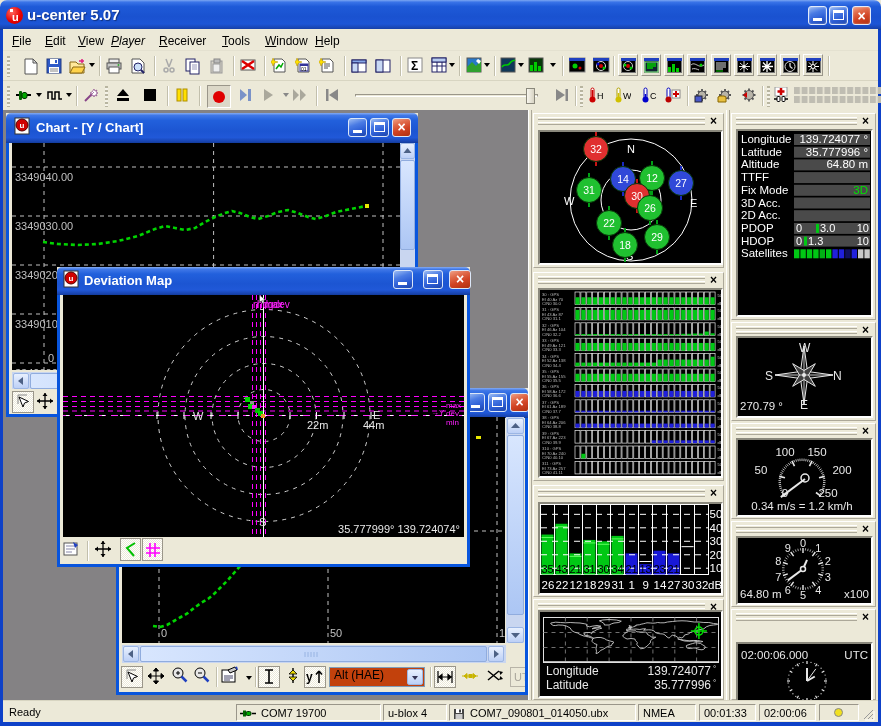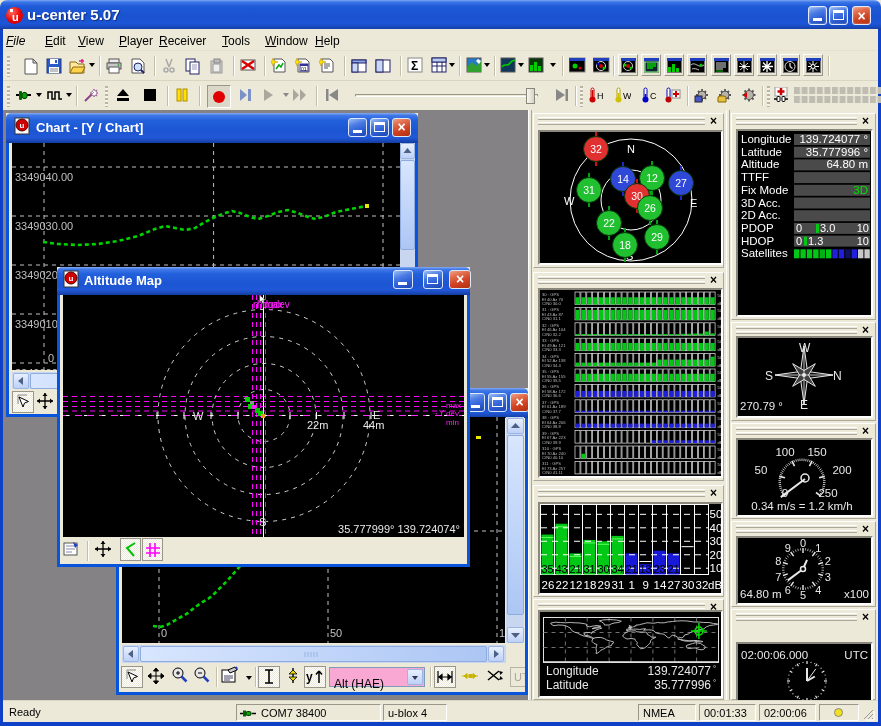--- a/index.html
+++ b/index.html
@@ -64,24 +64,24 @@
 <div class="abs" style="left:10px;top:9px;width:3px;height:3px;background:#fff;"></div>
 <div class="abs" style="left:27px;top:6px;color:#fff;font-size:15px;font-weight:bold;text-shadow:1px 1px 1px #10307E;">u-center 5.07</div>
 <div class="abs capbtn" style="left:808px;top:6px;">
     <div style="position:absolute;left:4px;bottom:3px;width:9px;height:3px;background:#fff;"></div>
   </div>
 <div class="abs capbtn" style="left:829px;top:6px;">
     <div style="position:absolute;left:3px;top:3px;width:11px;height:10px;border:1px solid #fff;border-top-width:3px;"></div>
   </div>
 <div class="abs capbtn close" style="left:852px;top:6px;font-size:14px;line-height:18px;">×</div>
 <div id="menubar" class="abs">
-  <span class="mitem" style="left:3px;font-style:italic;"><u>F</u>ile</span>
+  <span class="mitem" style="left:9px;"><u>F</u>ile</span>
   <span class="mitem" style="left:42px;"><u>E</u>dit</span>
   <span class="mitem" style="left:75px;"><u>V</u>iew</span>
-  <span class="mitem" style="left:116px;"><u>P</u>layer</span>
+  <span class="mitem" style="left:108px;font-style:italic;"><u>P</u>layer</span>
   <span class="mitem" style="left:156px;"><u>R</u>eceiver</span>
   <span class="mitem" style="left:219px;"><u>T</u>ools</span>
   <span class="mitem" style="left:262px;"><u>W</u>indow</span>
   <span class="mitem" style="left:312px;"><u>H</u>elp</span>
 </div>
 <div id="toolbar1" class="abs">
  <div class="grip" style="left:4px;top:4px;height:21px;"></div>
  <svg class="ti" style="left:19px;top:6px;">
       <path d="M3 1h8l4 4v11h-12z" fill="#fff" stroke="#555"></path>
       <path d="M11 1l4 4h-4z" fill="#ddd" stroke="#555"></path>
@@ -544,21 +544,21 @@
               <path d="M10 3v13M6 3h8M6 16h8" stroke="#000" stroke-width="1.6"></path>
             </svg></div>
     <div class="ctoolbtn" style="left:164px;top:2px;"><svg width="20" height="20">
               <path d="M10 2v15" stroke="#000" stroke-width="1.4"></path>
               <path d="M10 4l-4 4h8zM10 15l-4-4h8z" fill="#E8D800" stroke="#000" stroke-width=".8"></path>
             </svg></div>
     <div class="ctoolbtn press" style="left:185px;top:2px;"><svg width="21" height="20">
               <text x="1" y="14" font-size="12" font-weight="bold" fill="#000">y</text>
               <path d="M14 16V4M14 4l-3 3.5M14 4l3 3.5" stroke="#000" stroke-width="1.5" fill="none"></path>
             </svg></div>
-    <div class="abs" style="left:210px;top:3px;width:96px;height:20px;background:#f9a8d4;border:1px solid #7F9DB9;font-size:12px;padding:9px 0 0 4px;">Alt (HAE)
+    <div class="abs" style="left:210px;top:3px;width:96px;height:20px;background:#c2410c;border:1px solid #7F9DB9;font-size:12px;padding:0 0 0 4px;">Alt (HAE)
       <div class="abs" style="right:1px;top:1px;width:16px;height:16px;background:linear-gradient(180deg,#E8F0FE,#BDD0F6);border:1px solid #9CB6E4;border-radius:2px;">
               <div class="tdd" style="left:4px;top:6px;border-top-color:#335;"></div>
             </div>
     </div>
     <div class="tsep" style="left:311px;top:3px;"></div>
     <div class="ctoolbtn press" style="left:315px;top:2px;"><svg width="20" height="20">
               <path d="M3 4v12M17 4v12M4 10h12M4 10l3-2.5v5zM16 10l-3-2.5v5z" stroke="#000" fill="#000" stroke-width="1.2"></path>
             </svg></div>
     <div class="ctoolbtn" style="left:341px;top:2px;"><svg width="20" height="20">
               <path d="M2 10h16M4 10l3-2.5v5zM16 10l-3-2.5v5z" stroke="#C8B400" fill="#C8B400"></path>
@@ -574,21 +574,21 @@
   </div>
  </div>
 
  <div class="cwin" style="left:54px;top:157px;width:413px;height:300px;">
   <div class="ctitle" style="height:28px;">
    <svg class="abs" style="left:6px;top:3px;" width="18" height="20">
           <rect x="1" y="1" width="14" height="16" fill="#fff" stroke="#333"></rect>
           <circle cx="8" cy="8" r="6" fill="#D00000" stroke="#500"></circle>
           <text x="5.5" y="11" font-size="8" fill="#fff" font-weight="bold">u</text>
         </svg>
-   <span class="abs" style="left:27px;top:6px;">Altitude Map</span>
+   <span class="abs" style="left:27px;top:6px;">Deviation Map</span>
    <div class="cbtn" style="left:336px;top:3px;width:20px;">
           <div class="gmin"></div>
         </div>
    <div class="cbtn" style="left:366px;top:3px;width:20px;">
           <div class="gmax"></div>
         </div>
    <div class="cbtn close" style="left:392px;top:3px;width:22px;">
           <div class="gx">×</div>
         </div>
   </div>
@@ -1712,23 +1712,32 @@
     </div>
 </div>
 <div id="statusbar" class="abs">
  <span class="abs" style="left:6px;top:5px;">Ready</span>
  <div class="sfield" style="left:233px;width:145px;">
    <svg class="abs" style="left:3px;top:3px;" width="16" height="11">
         <path d="M0 5.5h3M12 5.5h4" stroke="#000" stroke-width="1.6"></path>
         <rect x="3" y="2.5" width="3" height="6" fill="#060"></rect>
         <rect x="6" y="3.5" width="5" height="4" rx="1.5" fill="#0A0" stroke="#030"></rect>
       </svg>
-   <span style="margin-left:20px;">COM7 38400</span>
+   <span style="margin-left:20px;">COM7 19700</span>
  </div>
  <div class="sfield" style="left:380px;width:64px;">u-blox 4</div>
+ <div class="sfield" style="left:446px;width:187px;">
+   <svg class="abs" style="left:3px;top:3px;" width="13" height="12">
+        <rect x="1" y="1" width="10" height="10" fill="#444"></rect>
+        <rect x="3" y="1" width="6" height="4" fill="#fff"></rect>
+        <rect x="6" y="1.5" width="2" height="3" fill="#444"></rect>
+        <rect x="2.5" y="6" width="7" height="5" fill="#ccc"></rect>
+      </svg>
+   <span style="margin-left:16px;">COM7_090801_014050.ubx</span>
+ </div>
  <div class="sfield" style="left:635px;width:58px;">NMEA</div>
  <div class="sfield" style="left:696px;width:57px;">00:01:33</div>
  <div class="sfield" style="left:756px;width:57px;">02:00:06</div>
  <div class="sfield" style="left:816px;width:40px;">
       <div class="abs" style="left:14px;top:3px;width:9px;height:9px;border-radius:50%;background:#F0E020;border:1px solid #888;"></div>
     </div>
  <svg class="abs" style="right:2px;top:8px;" width="13" height="13">
       <path d="M11 2v9H2" fill="none" stroke="#fff"></path>
       <path d="M10 5l-5 5M10 9l-1 1M10 1l-9 9" stroke="#999"></path>
     </svg>

